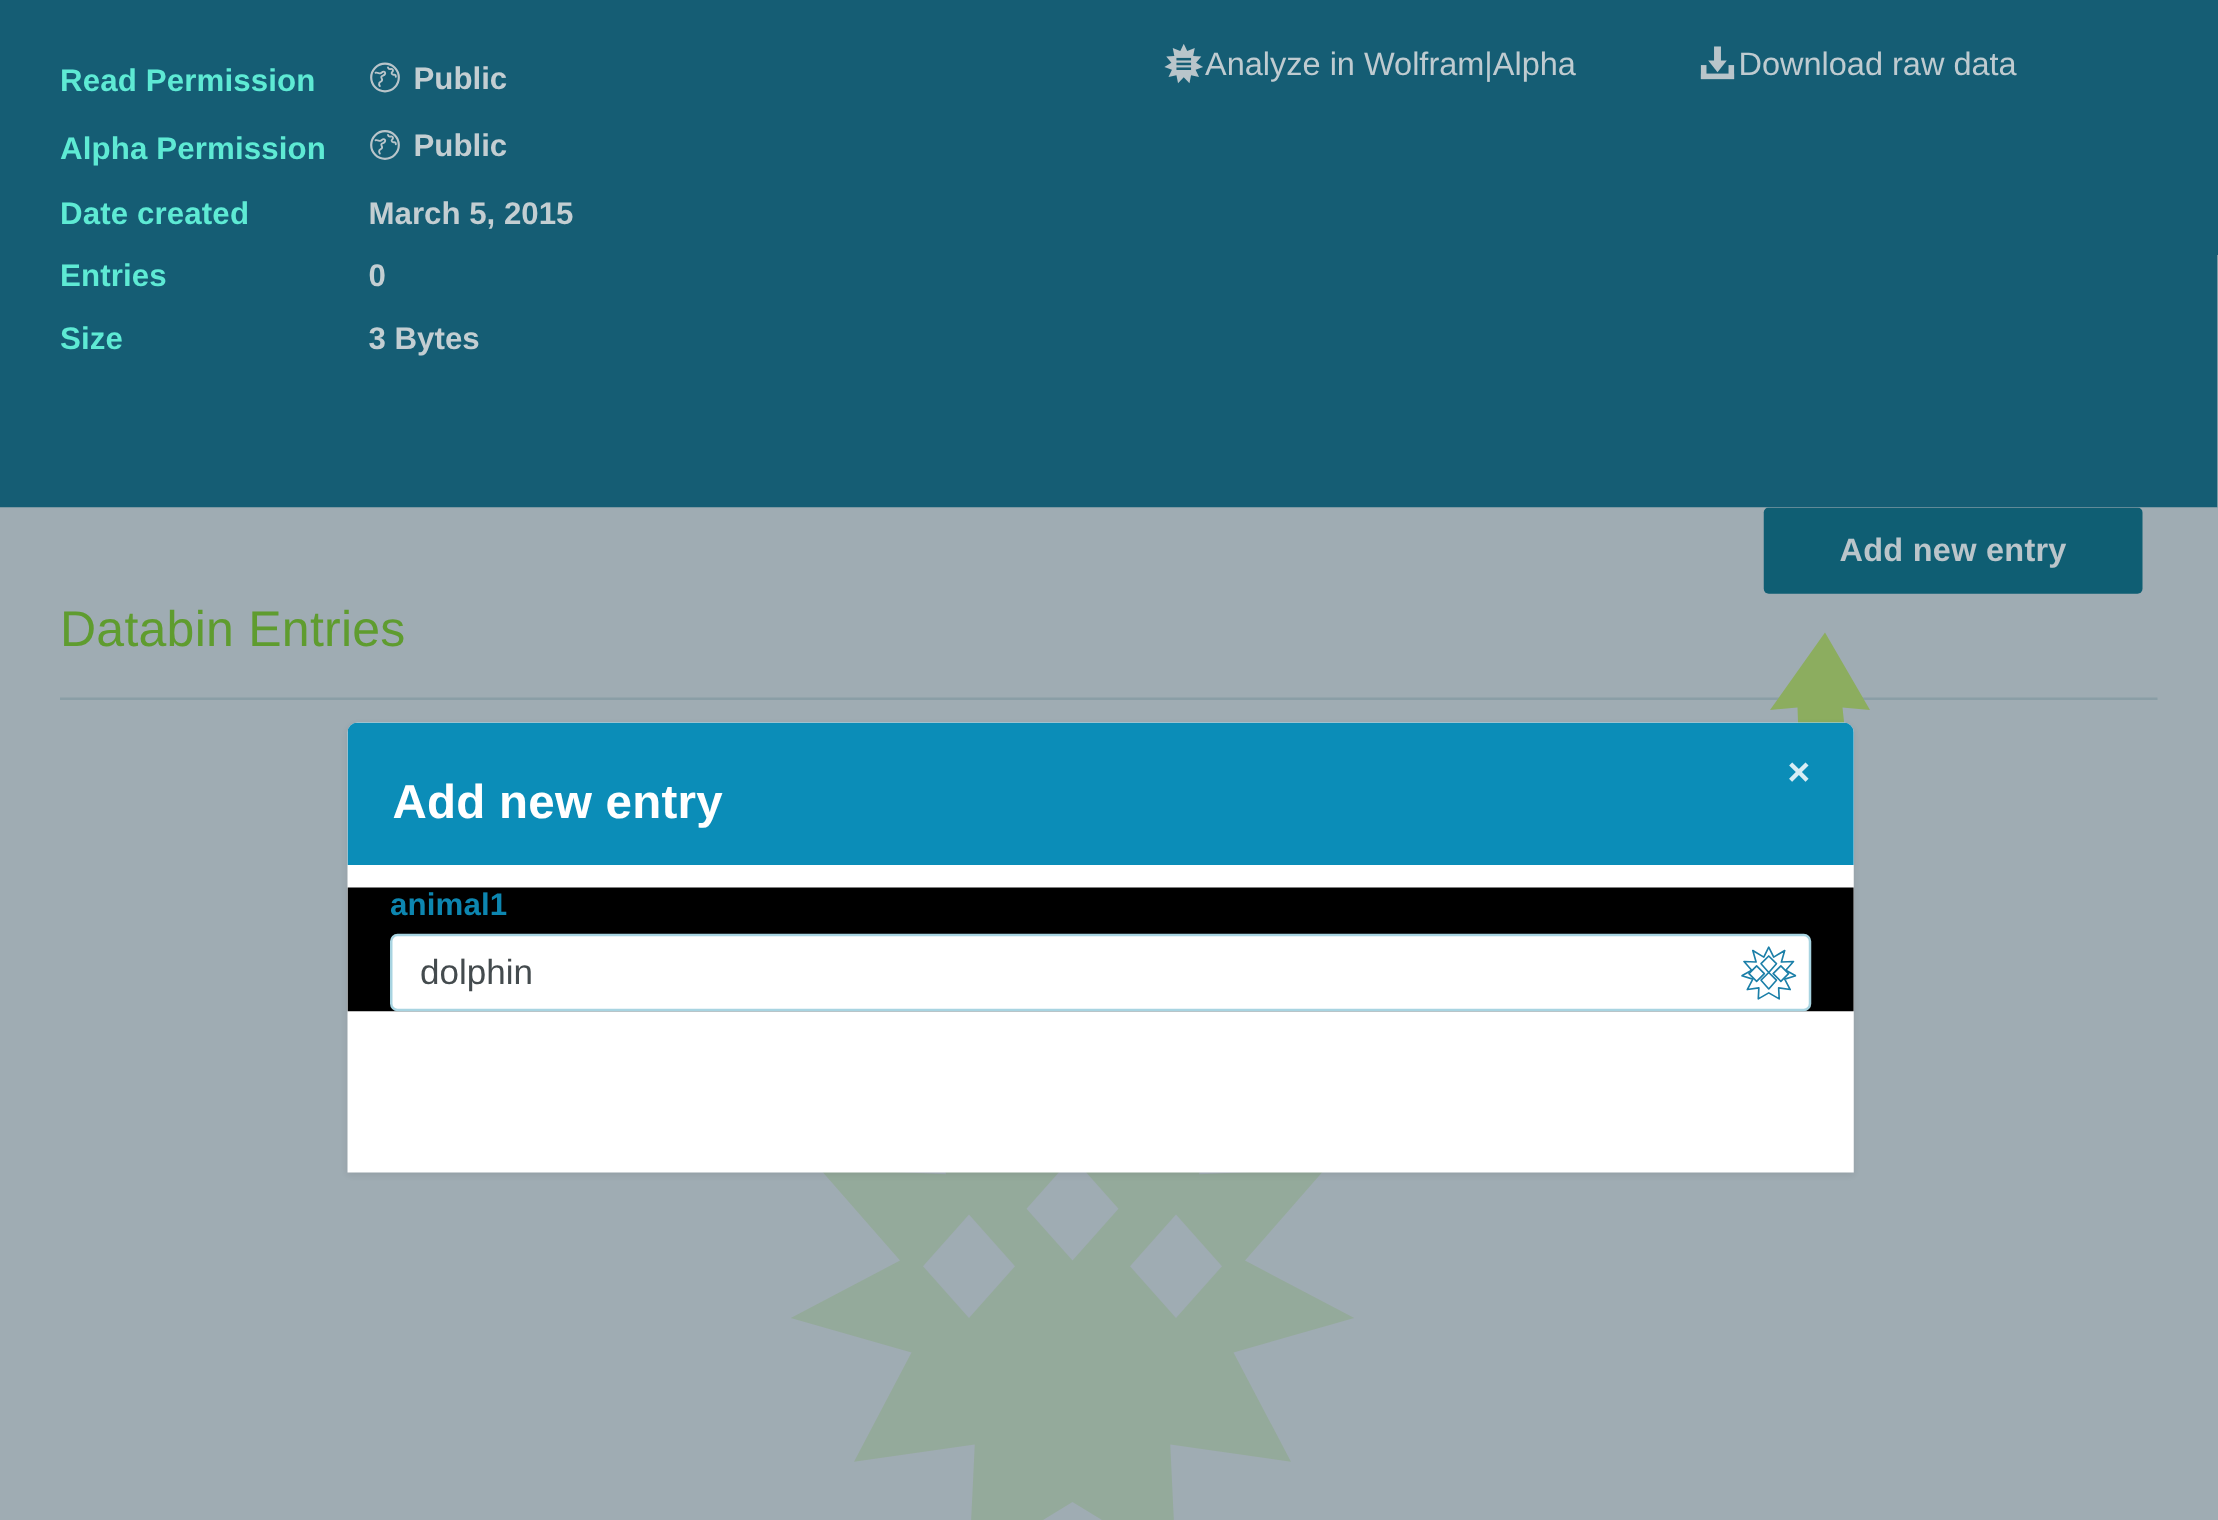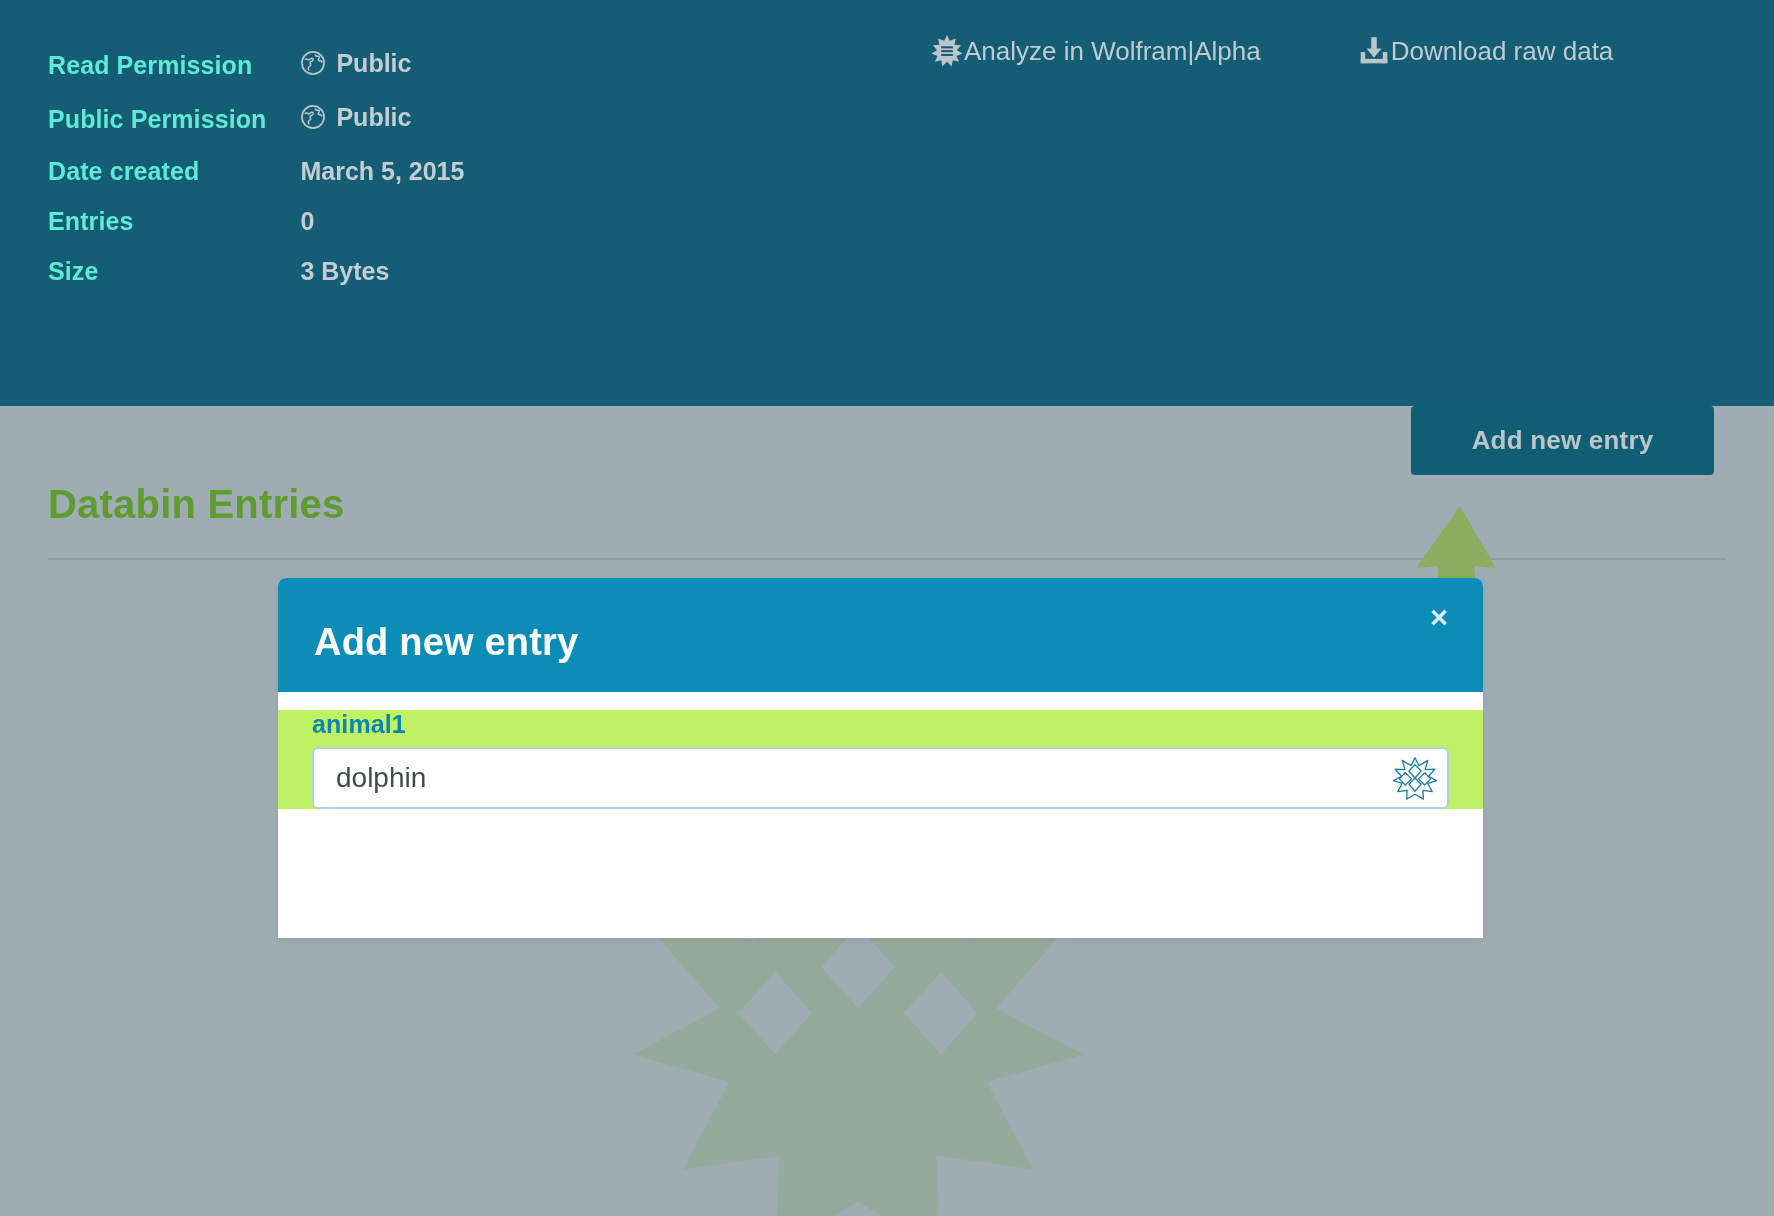--- a/index.html
+++ b/index.html
@@ -105,21 +105,21 @@
     opacity: 0.48;
     pointer-events: none;
   }
 
   .section-title {
     position: absolute;
     left: 48px;
     top: 76px;
     font-size: 40px;
     color: #5f9c2f;
-    font-weight: bold;
+    font-weight: normal;
     letter-spacing: 0.2px;
     text-align: right;
   }
   .section-rule {
     position: absolute;
     left: 48px;
     top: 152px;
     width: 1678px;
     height: 2px;
     background: #8a9ea6;
@@ -189,21 +189,21 @@
     font-size: 31px;
     font-weight: bold;
     line-height: 34px;
     cursor: pointer;
     padding: 0;
     font-family: "Liberation Sans", sans-serif;
   }
   .modal-body {
     position: relative;
     padding: 0 34px;
-    background: #bef264;
+    background: #000000;
   }
   .field-group {
     position: relative;
     margin-top: 18px;
   }
   .field-label {
     display: block;
     color: #0d86b0;
     font-size: 25px;
     font-weight: bold;
@@ -254,21 +254,21 @@
             <span class="globe-icon">
               <svg width="26" height="26" viewBox="0 0 24 24" aria-hidden="true">
                 <circle cx="12" cy="12" r="10.2" fill="none" stroke="#b9c5ca" stroke-width="1.6"></circle>
                 <path d="M5 8.5c1.6-.4 2.6.6 3.6.4s1.3-1.4 2.6-1.2 1.1 1.6.4 2.3-2 .5-2.3 1.5.9 1.6.5 2.6-1.6 1-2 1.9-.1 1.7.4 2.3" fill="none" stroke="#b9c5ca" stroke-width="1.4" stroke-linecap="round"></path>
                 <path d="M14.2 4.6c.3 1.1 1.4 1.3 2.2 1.1s1.6.2 1.5 1.2-1.2 1.1-1 2.1.9 1.1 1.8 1 1.3.5 1.3 1.4" fill="none" stroke="#b9c5ca" stroke-width="1.4" stroke-linecap="round"></path>
               </svg>
             </span><span>Public</span>
           </td>
         </tr>
         <tr>
-          <td class="meta-label">Public Permission</td>
+          <td class="meta-label">Alpha Permission</td>
           <td class="meta-value">
             <span class="globe-icon">
               <svg width="26" height="26" viewBox="0 0 24 24" aria-hidden="true">
                 <circle cx="12" cy="12" r="10.2" fill="none" stroke="#b9c5ca" stroke-width="1.6"></circle>
                 <path d="M5 8.5c1.6-.4 2.6.6 3.6.4s1.3-1.4 2.6-1.2 1.1 1.6.4 2.3-2 .5-2.3 1.5.9 1.6.5 2.6-1.6 1-2 1.9-.1 1.7.4 2.3" fill="none" stroke="#b9c5ca" stroke-width="1.4" stroke-linecap="round"></path>
                 <path d="M14.2 4.6c.3 1.1 1.4 1.3 2.2 1.1s1.6.2 1.5 1.2-1.2 1.1-1 2.1.9 1.1 1.8 1 1.3.5 1.3 1.4" fill="none" stroke="#b9c5ca" stroke-width="1.4" stroke-linecap="round"></path>
               </svg>
             </span><span>Public</span>
           </td>
         </tr>

